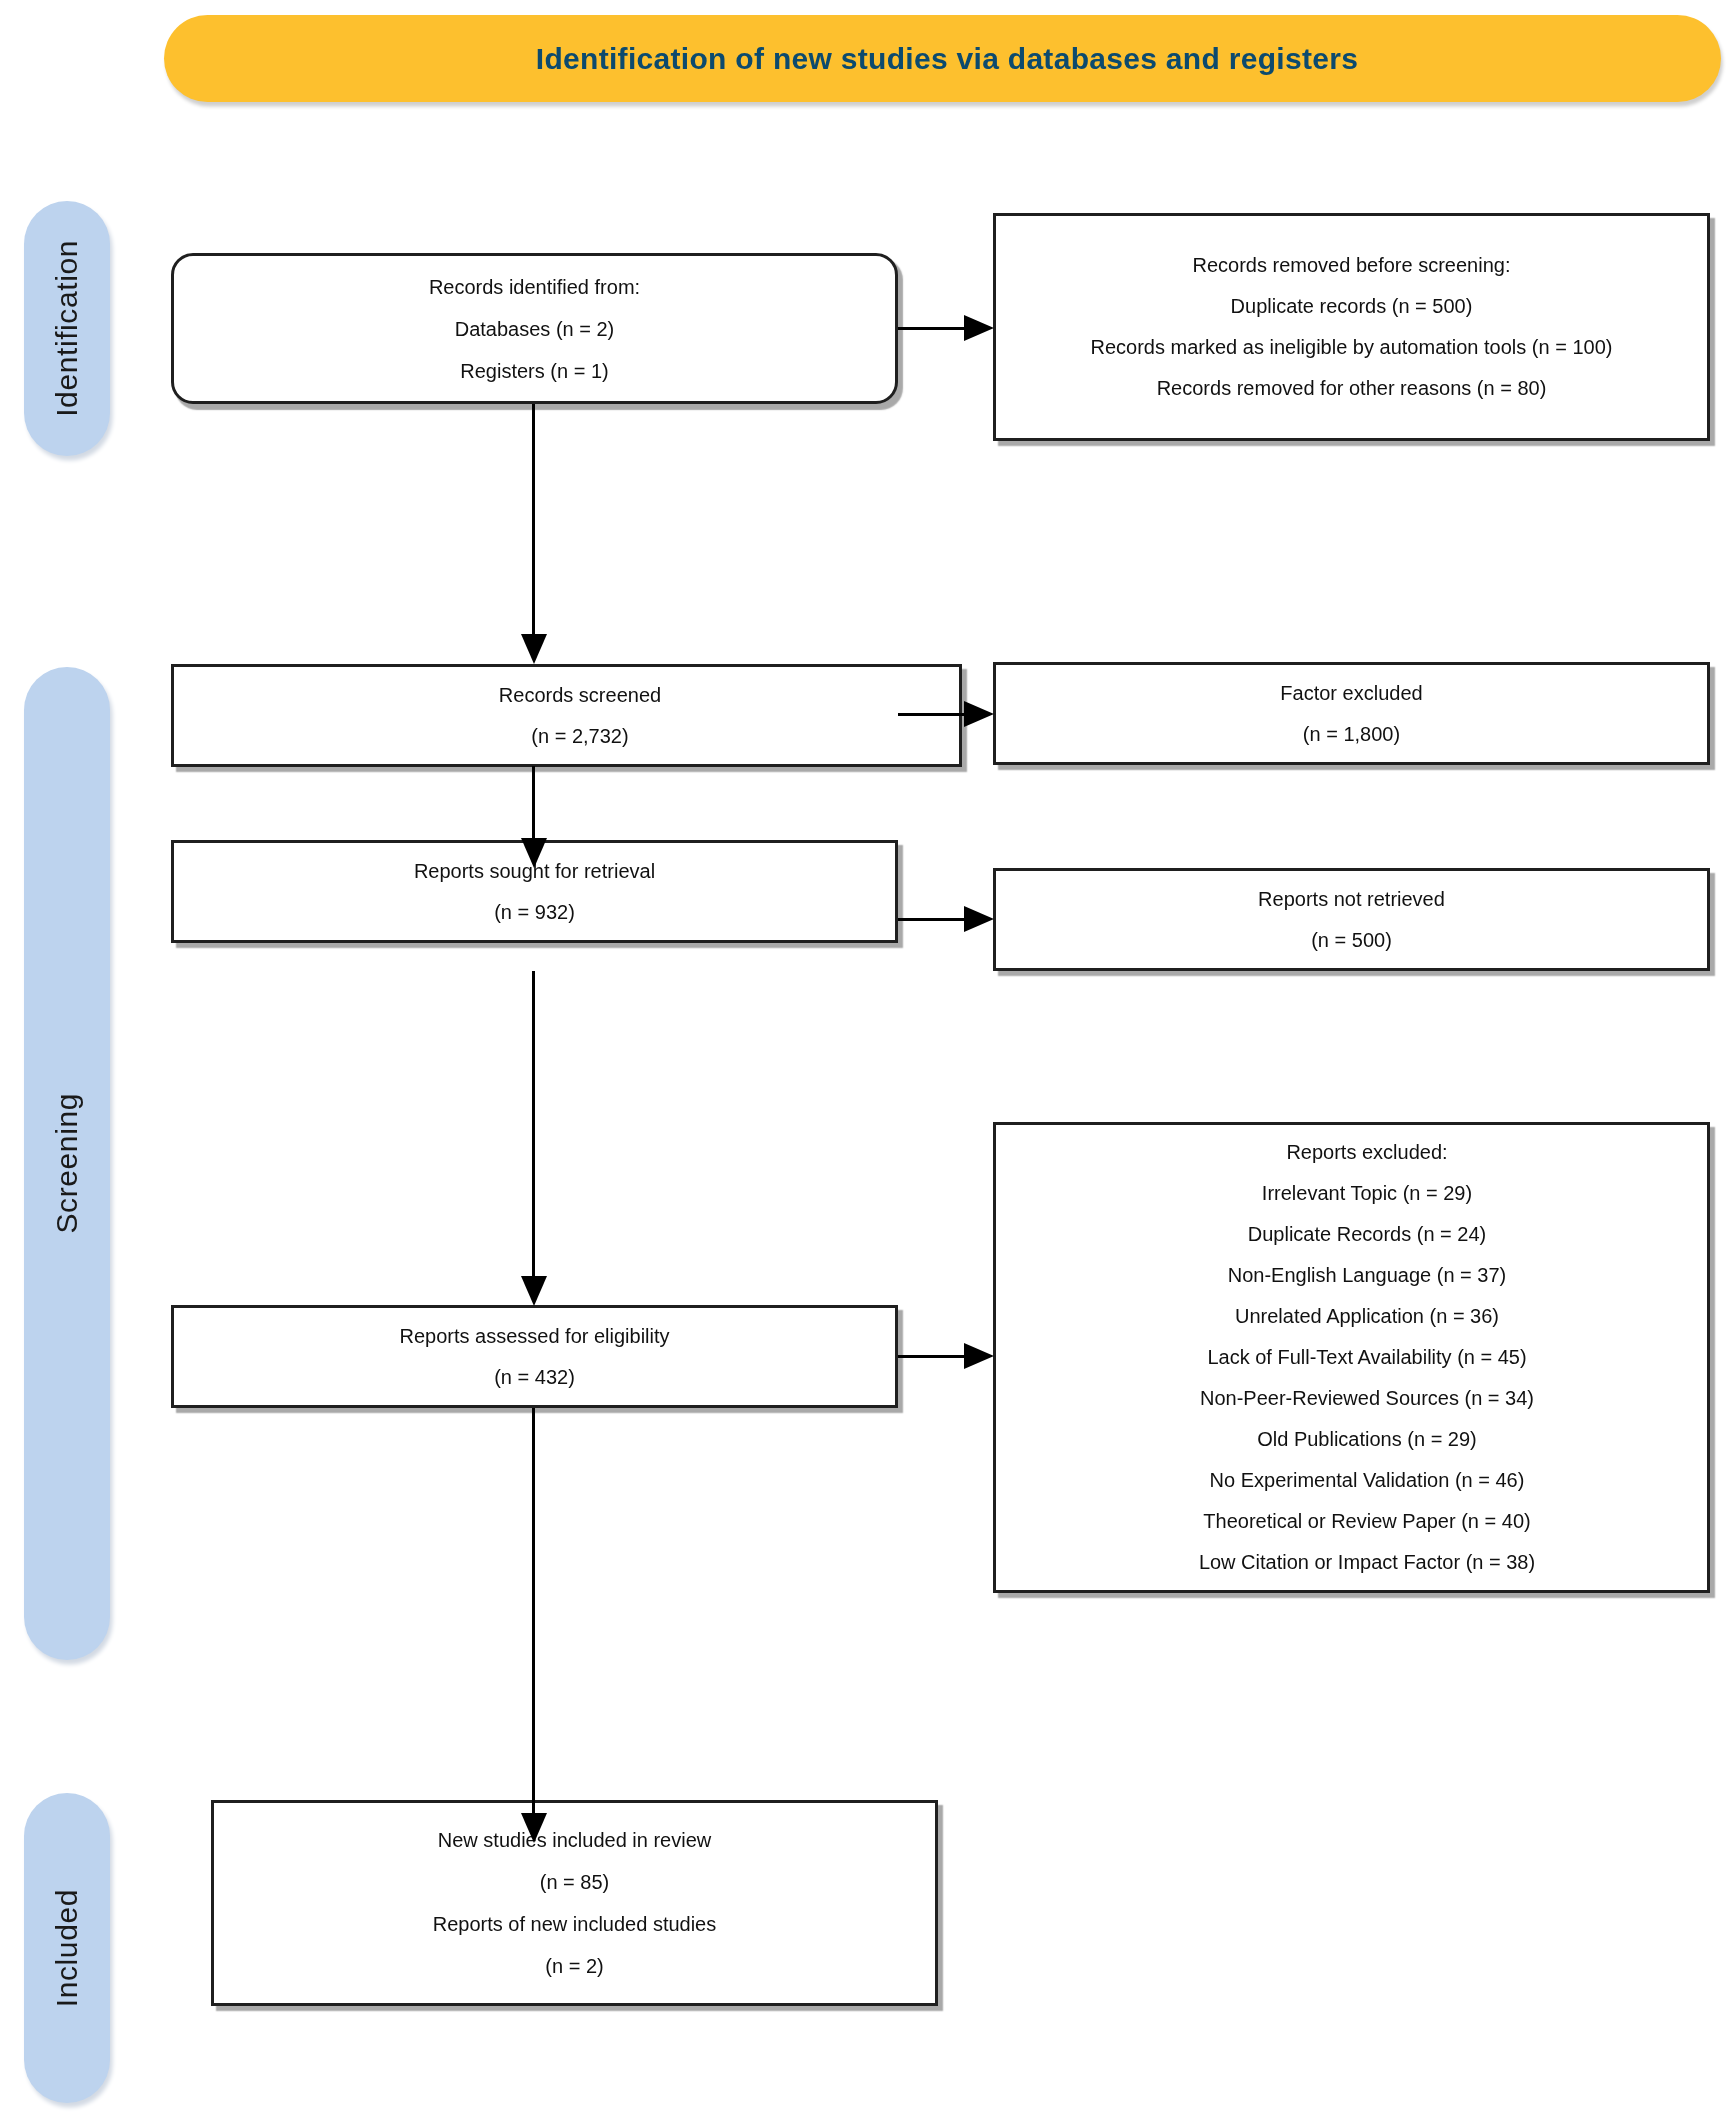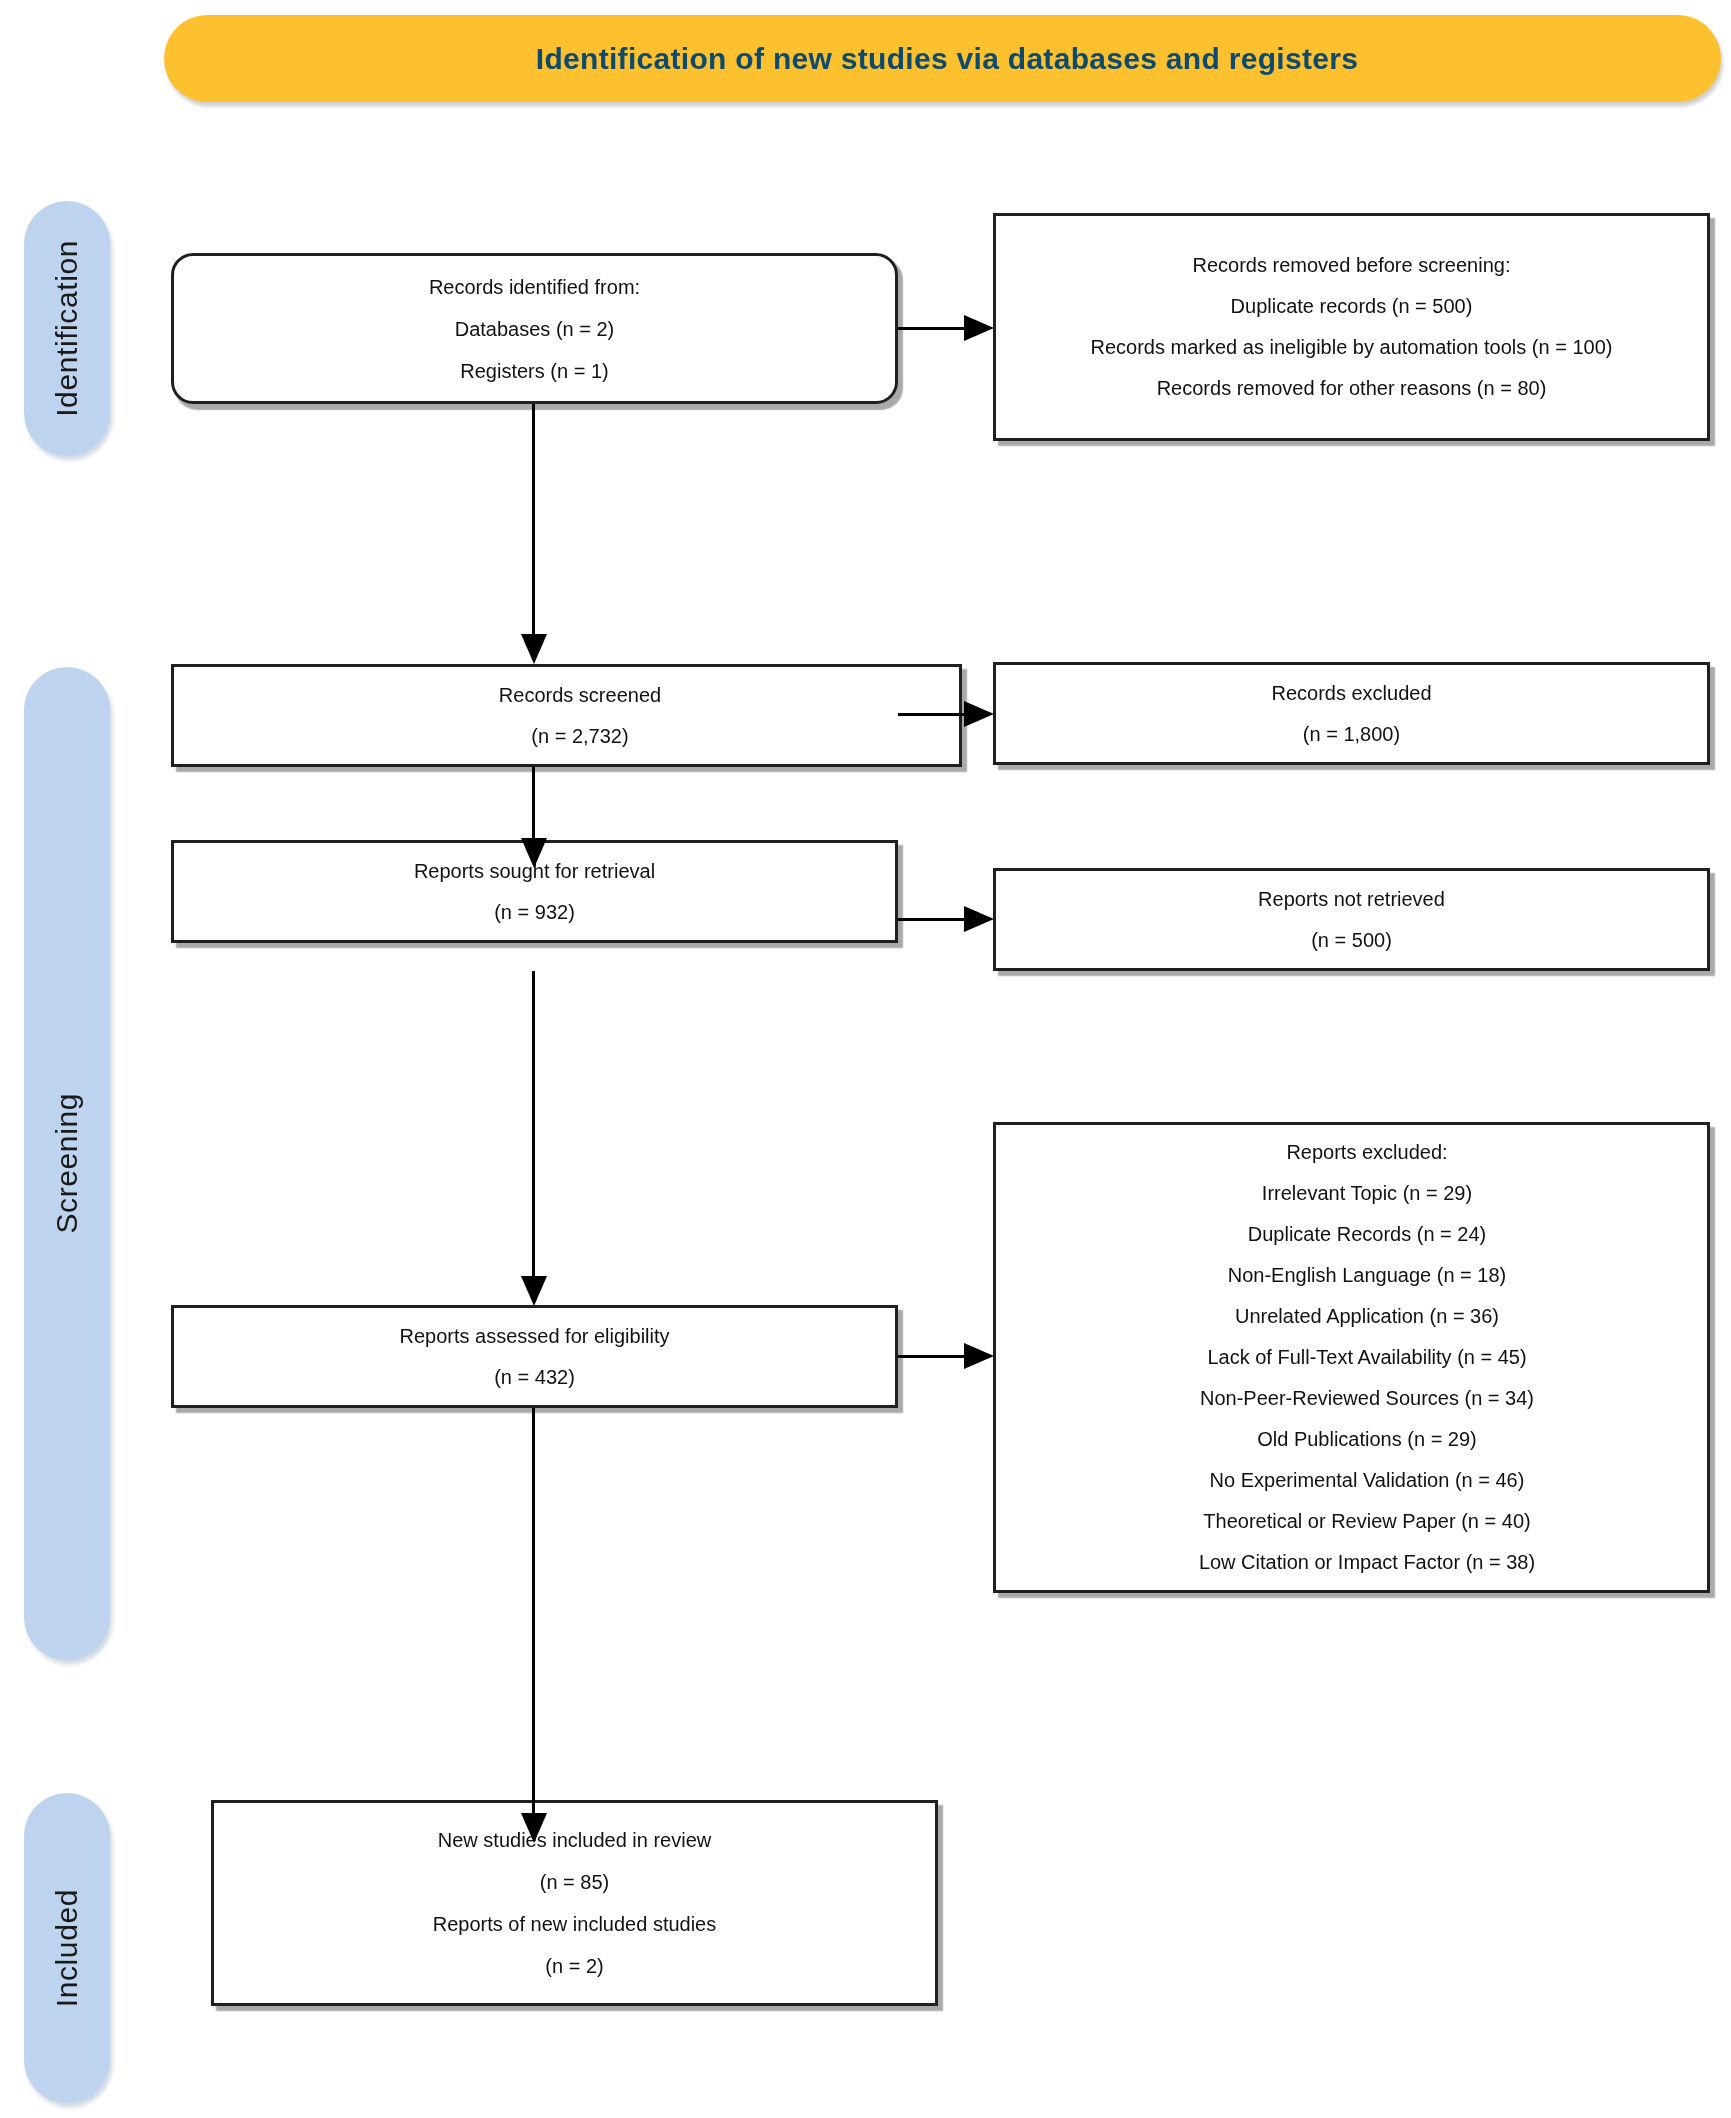--- a/index.html
+++ b/index.html
@@ -113,34 +113,34 @@
   </div>
 
   <div class="box" style="left:993px; top:213px; width:717px; height:228px;">
     <div class="line">Records removed before screening:</div>
     <div class="line">Duplicate records (n = 500)</div>
     <div class="line">Records marked as ineligible by automation tools (n = 100)</div>
     <div class="line">Records removed for other reasons (n = 80)</div>
   </div>
 
   <div class="box" style="left:993px; top:662px; width:717px; height:103px;">
-    <div class="line">Records excluded</div>
+    <div class="line">Factor excluded</div>
     <div class="line">(n = 1,800)</div>
   </div>
 
   <div class="box" style="left:993px; top:868px; width:717px; height:103px;">
     <div class="line">Reports not retrieved</div>
     <div class="line">(n = 500)</div>
   </div>
 
   <div class="box" style="left:993px; top:1122px; width:717px; height:471px;padding-left:40px;">
     <div class="line">Reports excluded:</div>
     <div class="line">Irrelevant Topic (n = 29)</div>
     <div class="line">Duplicate Records (n = 24)</div>
-    <div class="line">Non-English Language (n = 18)</div>
+    <div class="line">Non-English Language (n = 37)</div>
     <div class="line">Unrelated Application (n = 36)</div>
     <div class="line">Lack of Full-Text Availability (n = 45)</div>
     <div class="line">Non-Peer-Reviewed Sources (n = 34)</div>
     <div class="line">Old Publications (n = 29)</div>
     <div class="line">No Experimental Validation (n = 46)</div>
     <div class="line">Theoretical or Review Paper (n = 40)</div>
     <div class="line">Low Citation or Impact Factor (n = 38)</div>
   </div>
 
   <div class="vline" style="left:532px; top:404px; height:233px;"></div>

